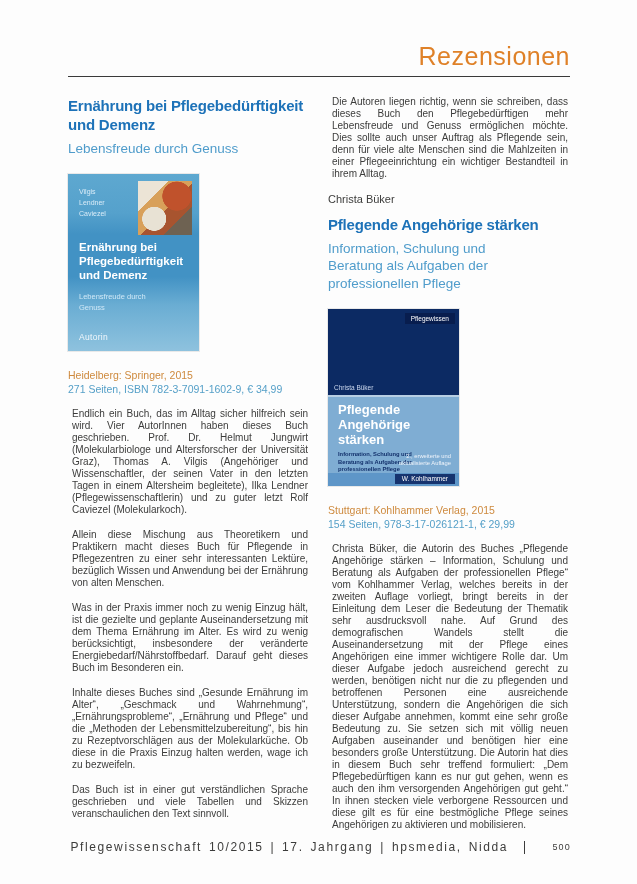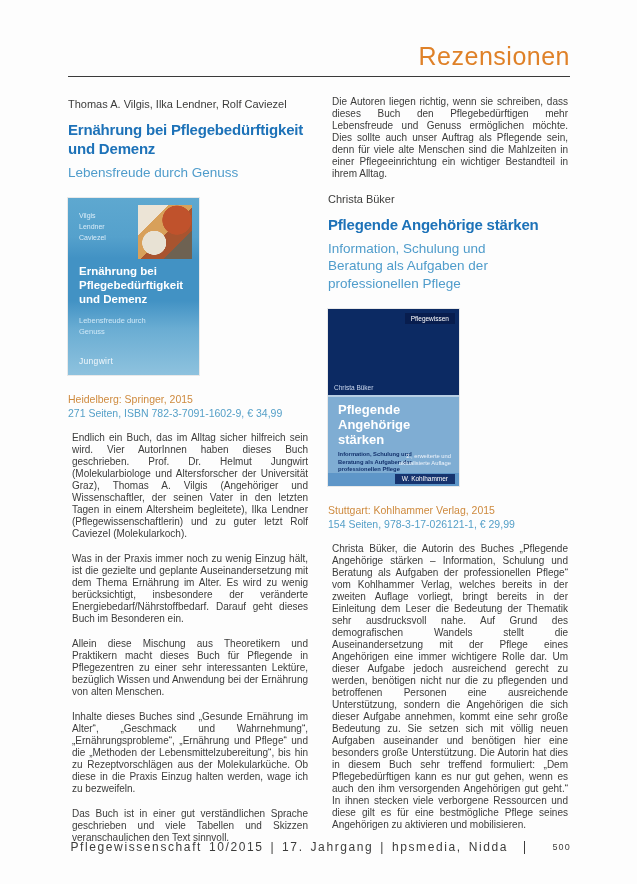--- a/index.html
+++ b/index.html
@@ -54,44 +54,43 @@
 <body>
 
 <div class="page">
 
   <div class="header-title">Rezensionen</div>
   <div class="header-rule"></div>
 
   <div class="columns">
 
     <div class="col">
-      <div class="byline">Thomas A. Vilgis, Ilka Lendner, Rolf Caviezel</div>
       <h1 class="book-title">Ernährung bei Pflegebedürftigkeit und Demenz</h1>
       <div class="book-subtitle">Lebensfreude durch Genuss</div>
 
       <div class="cover cover-springer">
         <div class="sp-authors">
           <div>Vilgis</div>
           <div>Lendner</div>
           <div>Caviezel</div>
         </div>
         <div class="sp-photo"></div>
         <div class="sp-title">Ernährung bei Pflegebedürftigkeit und Demenz</div>
         <div class="sp-sub">Lebensfreude durch Genuss</div>
-        <div class="sp-logo">Jungwirt</div>
+        <div class="sp-logo">Autorin</div>
       </div>
 
       <div class="pubinfo">
         <div class="pub-city">Heidelberg: Springer, 2015</div>
         <div class="pub-isbn">271 Seiten, ISBN 782-3-7091-1602-9, € 34,99</div>
       </div>
 
       <p class="body">Endlich ein Buch, das im Alltag sicher hilfreich sein wird. Vier AutorInnen haben dieses Buch geschrieben. Prof. Dr. Helmut Jungwirt (Molekularbiologe und Altersforscher der Universität Graz), Thomas A. Vilgis (Angehöriger und Wissenschaftler, der seinen Vater in den letzten Tagen in einem Altersheim begleitete), Ilka Lendner (Pflegewissenschaftlerin) und zu guter letzt Rolf Caviezel (Molekularkoch).</p>
+      <p class="body">Allein diese Mischung aus Theoretikern und Praktikern macht dieses Buch für Pflegende in Pflegezentren zu einer sehr interessanten Lektüre, bezüglich Wissen und Anwendung bei der Ernährung von alten Menschen.</p>
       <p class="body">Was in der Praxis immer noch zu wenig Einzug hält, ist die gezielte und geplante Auseinandersetzung mit dem Thema Ernährung im Alter. Es wird zu wenig berücksichtigt, insbesondere der veränderte Energiebedarf/Nährstoffbedarf. Darauf geht dieses Buch im Besonderen ein.</p>
-      <p class="body">Allein diese Mischung aus Theoretikern und Praktikern macht dieses Buch für Pflegende in Pflegezentren zu einer sehr interessanten Lektüre, bezüglich Wissen und Anwendung bei der Ernährung von alten Menschen.</p>
       <p class="body">Inhalte dieses Buches sind „Gesunde Ernährung im Alter“, „Geschmack und Wahrnehmung“, „Ernährungsprobleme“, „Ernährung und Pflege“ und die „Methoden der Lebensmittelzubereitung“, bis hin zu Rezeptvorschlägen aus der Molekularküche. Ob diese in die Praxis Einzug halten werden, wage ich zu bezweifeln.</p>
       <p class="body">Das Buch ist in einer gut verständlichen Sprache geschrieben und viele Tabellen und Skizzen veranschaulichen den Text sinnvoll.</p>
     </div>
 
     <div class="col">
       <p class="body">Die Autoren liegen richtig, wenn sie schreiben, dass dieses Buch den Pflegebedürftigen mehr Lebensfreude und Genuss ermöglichen möchte. Dies sollte auch unser Auftrag als Pflegende sein, denn für viele alte Menschen sind die Mahlzeiten in einer Pflegeeinrichtung ein wichtiger Bestandteil in ihrem Alltag.</p>
 
       <div class="byline">Christa Büker</div>
       <h1 class="book-title">Pflegende Angehörige stärken</h1>
       <div class="book-subtitle" style="width:190px;">Information, Schulung und Beratung als Aufgaben der professionellen Pflege</div>

